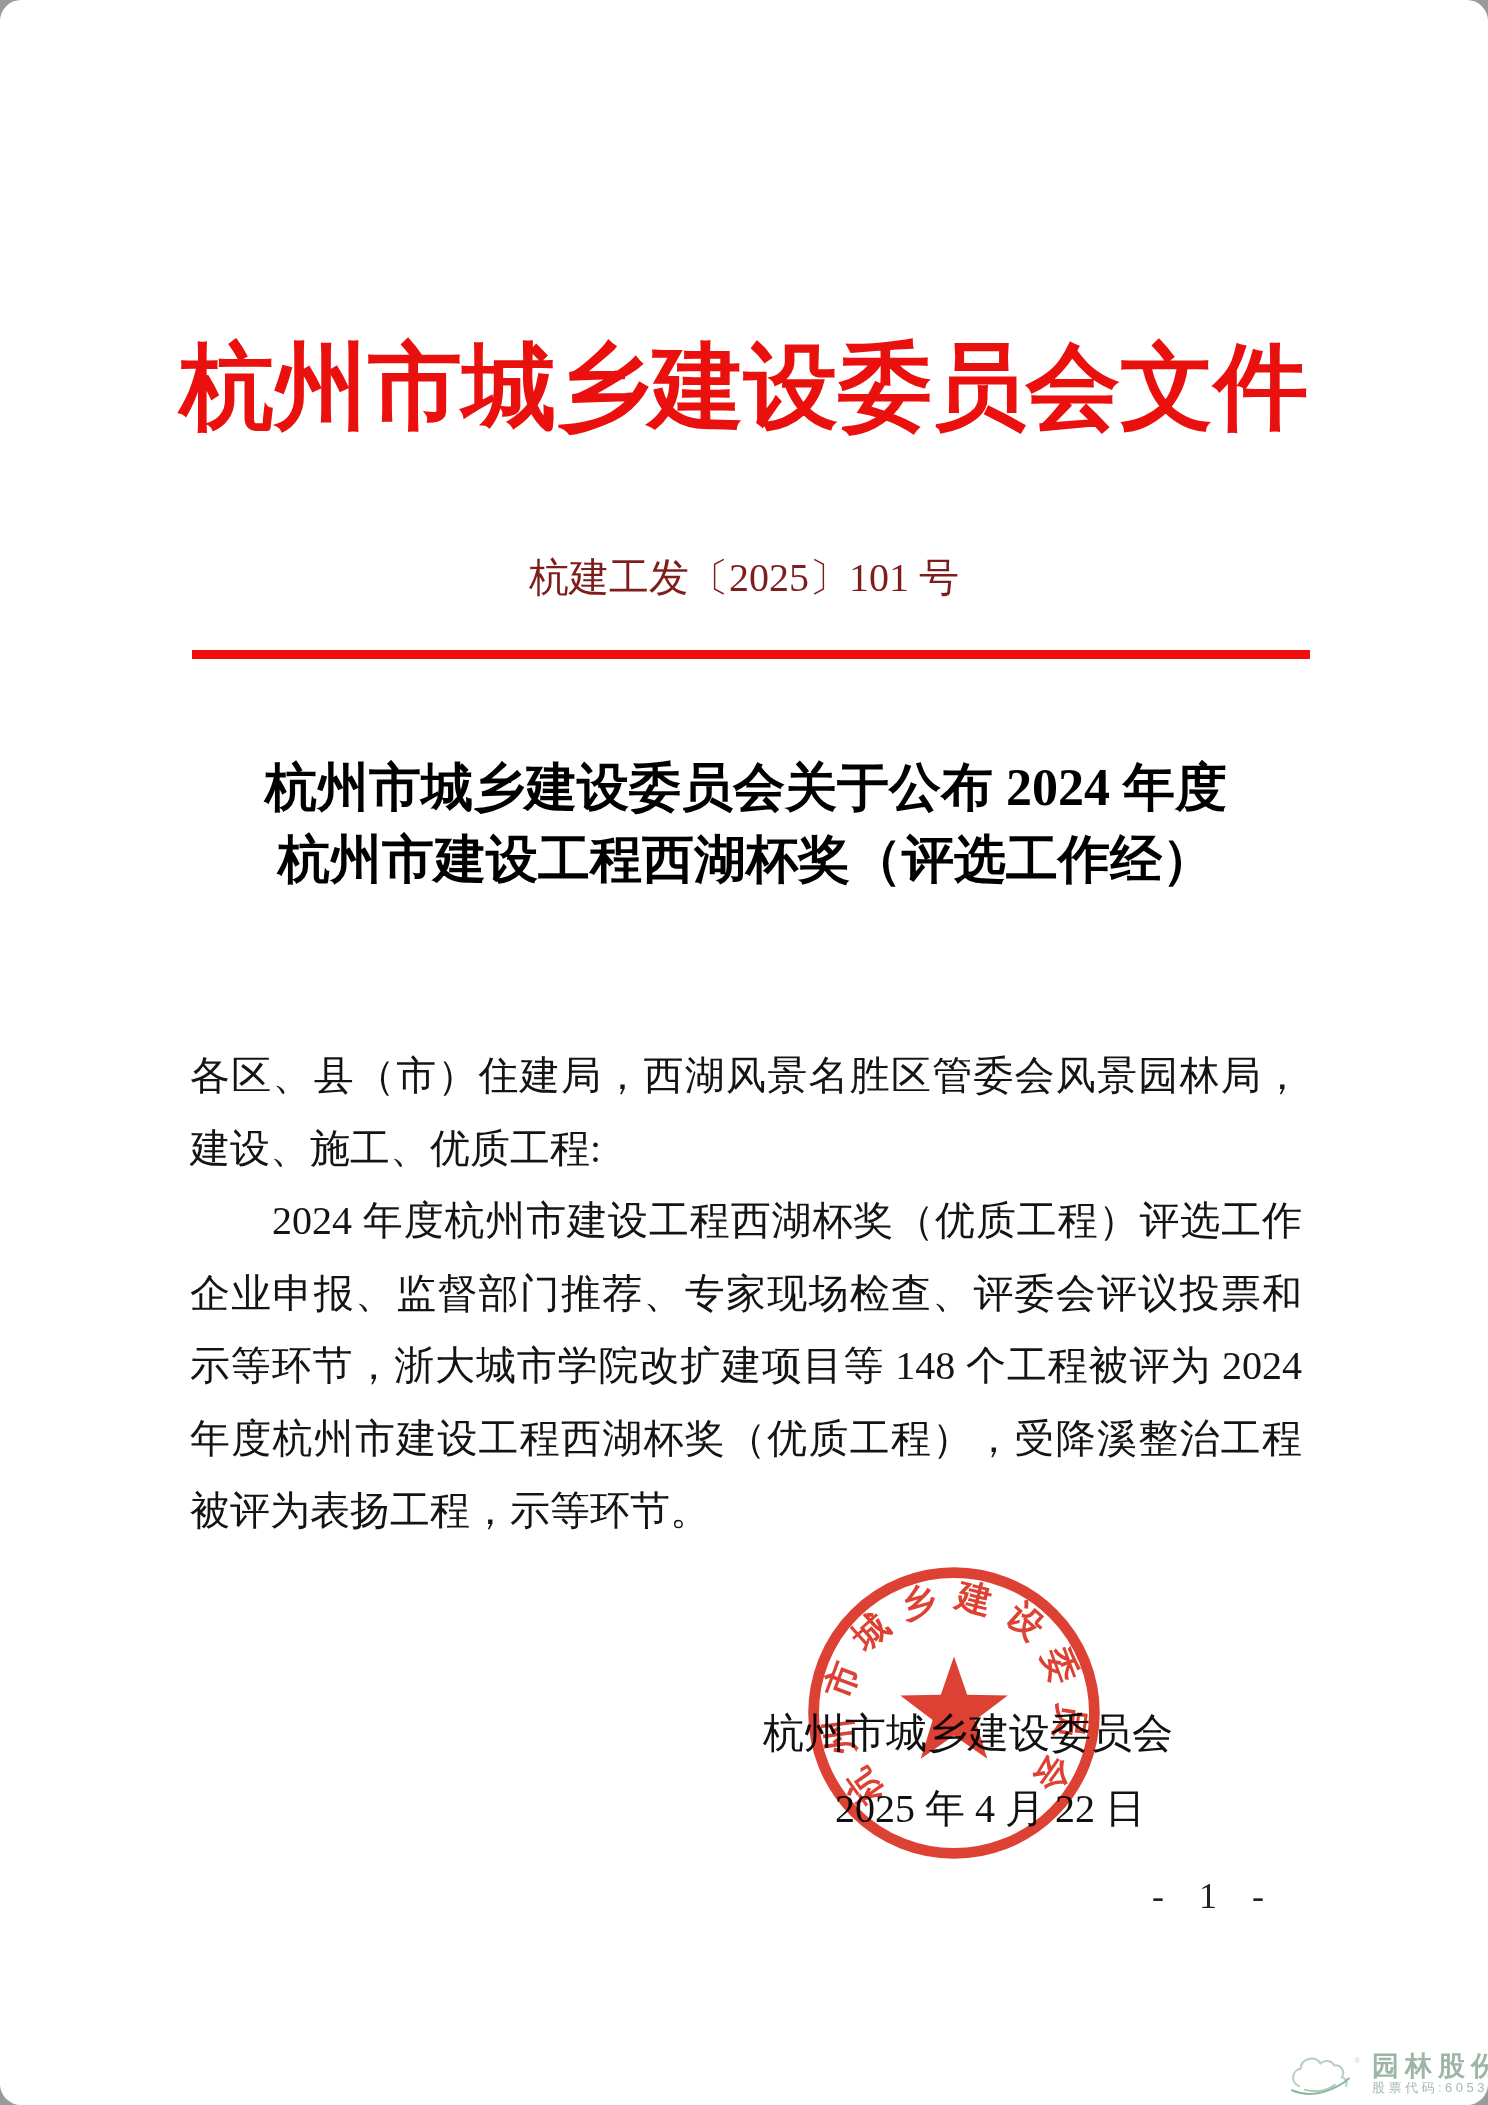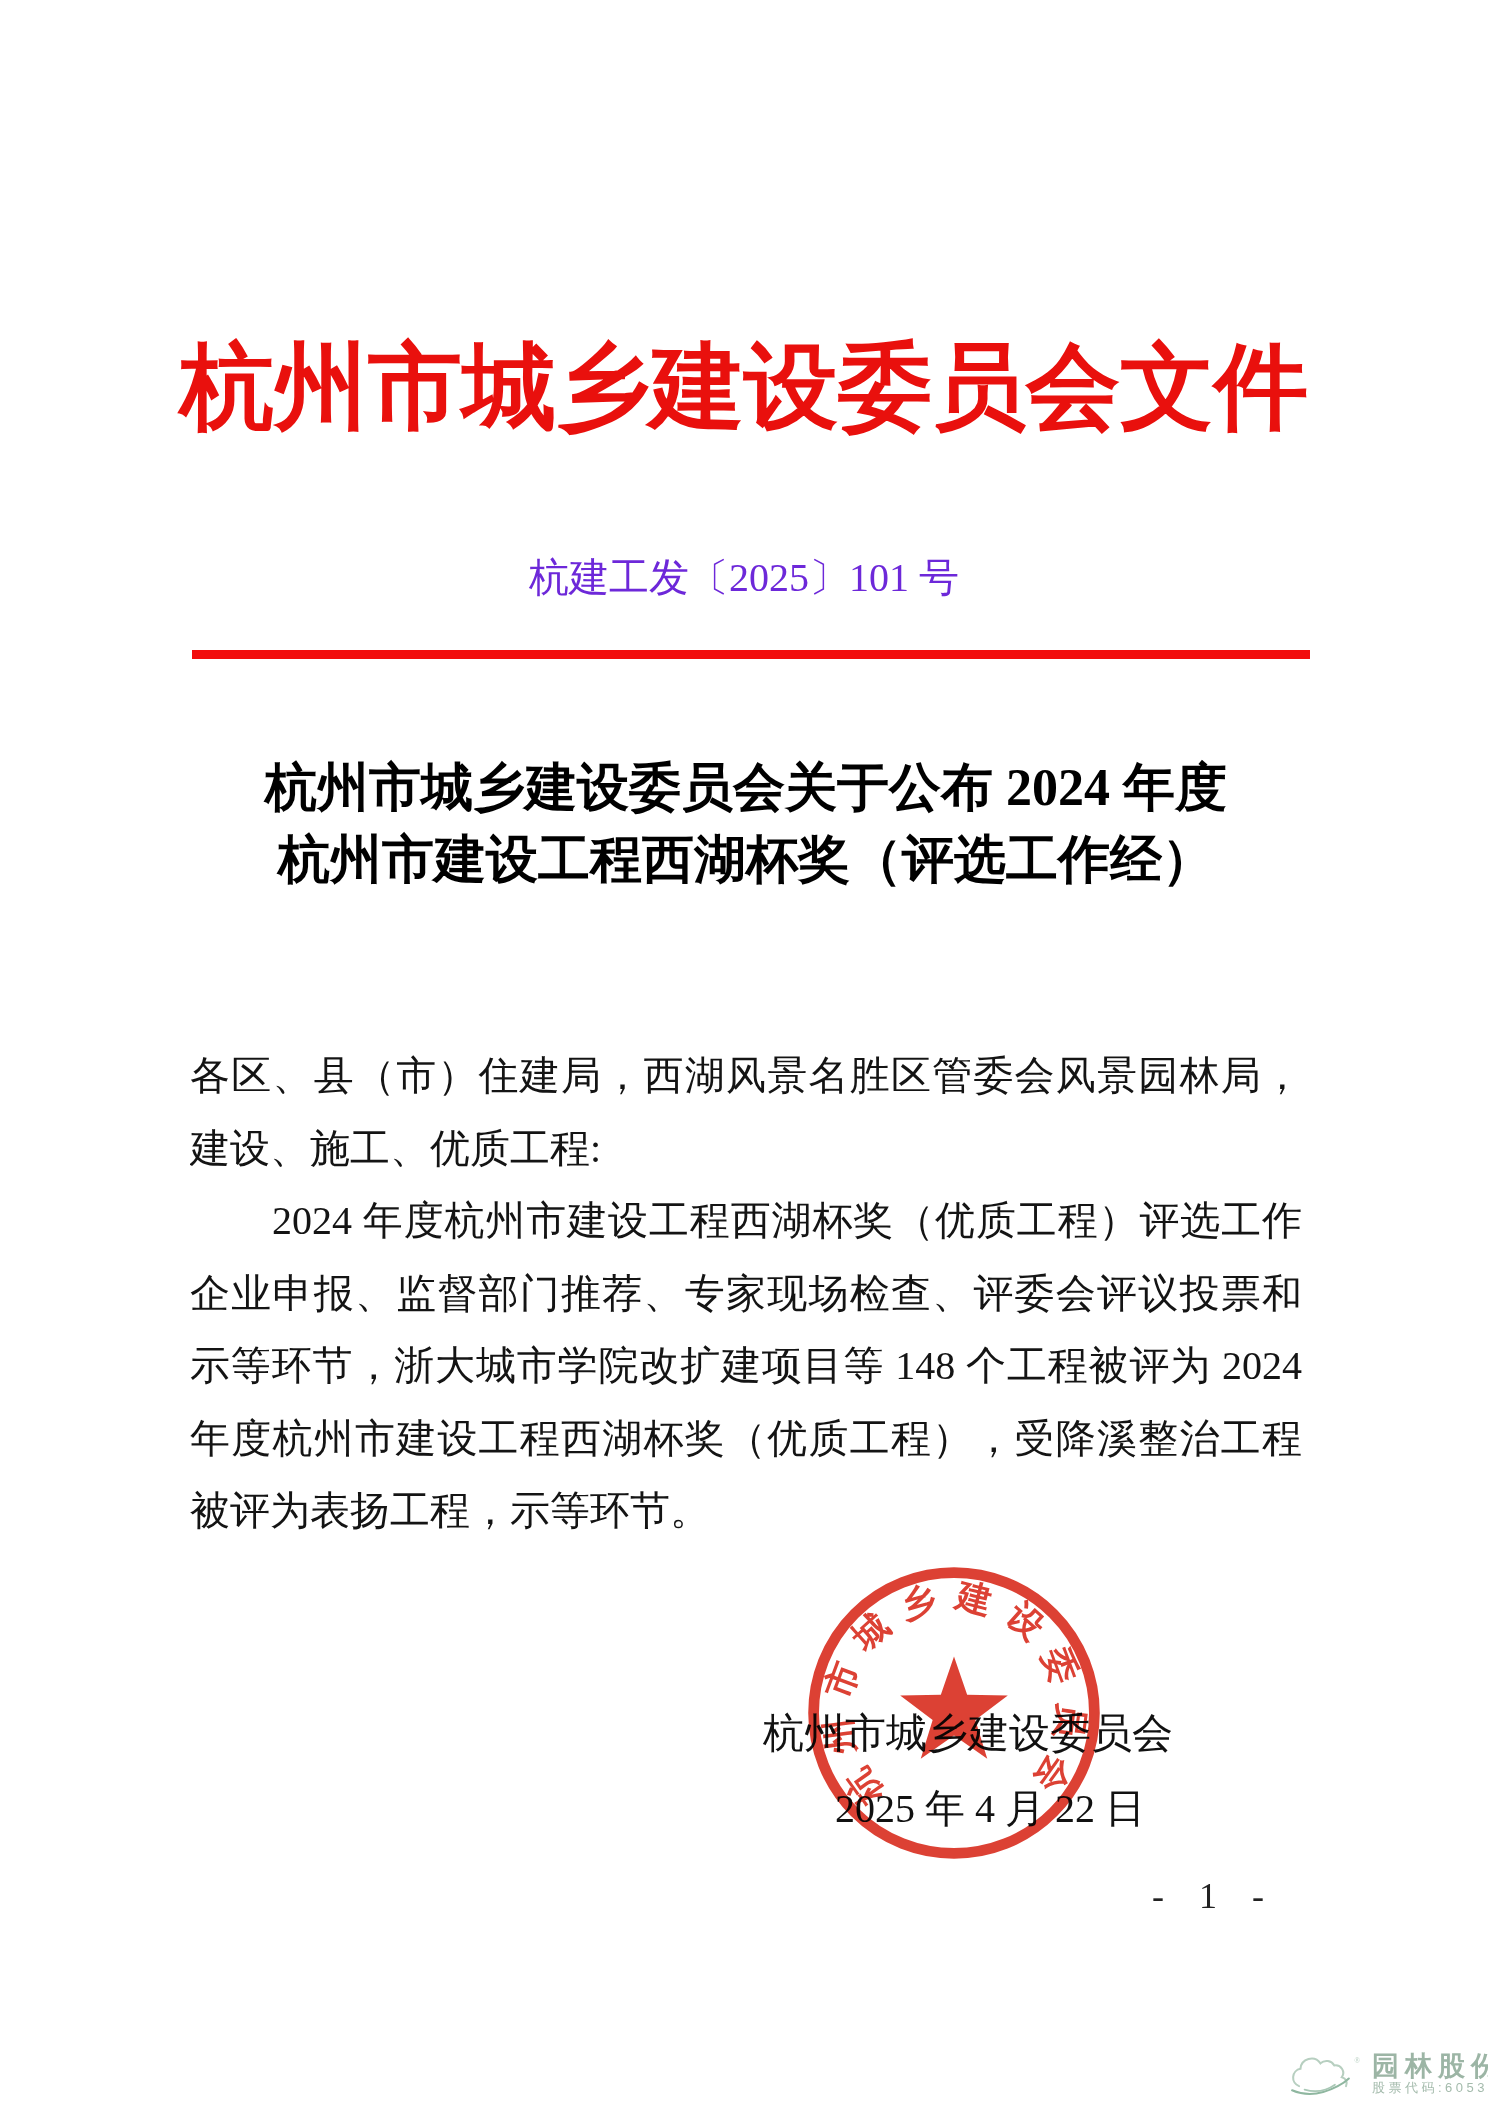--- a/index.html
+++ b/index.html
@@ -4,35 +4,36 @@
 <style>
   html,body{margin:0;padding:0;background:#9a9a9a;}
   .page{
     position:relative;
     width:1488px;height:2105px;
     margin:0 auto;
     background:#ffffff;
     overflow:hidden;
     font-family:"Liberation Serif","DejaVu Serif",serif;
     color:#161616;
+    border-radius:21px;
   }
   
   .agency-title{
     position:absolute;top:330px;left:0;right:0;
     text-align:center;
     font-size:94px;line-height:114px;
     font-weight:900;
     color:#e9100d;
     white-space:nowrap;
   }
   .doc-number{
     position:absolute;top:550px;left:0;right:0;
     text-align:center;
     font-size:40px;line-height:56px;
-    color:#6d28d9;
+    color:#7f1d1d;
     white-space:nowrap;
   }
   .red-line{
     position:absolute;top:650px;left:192px;
     width:1118px;height:9px;
     background:#f20d0d;
   }
   
   .notice-title{
     position:absolute;top:752px;left:4px;right:0;

